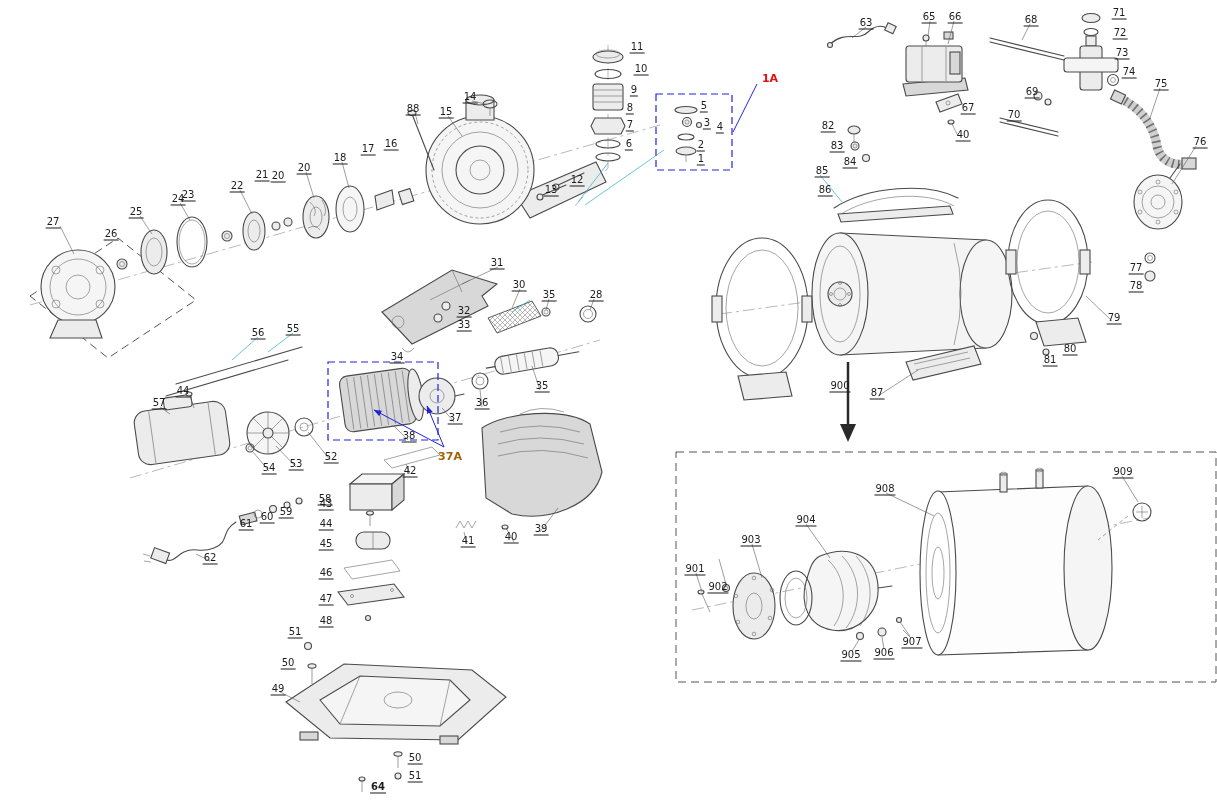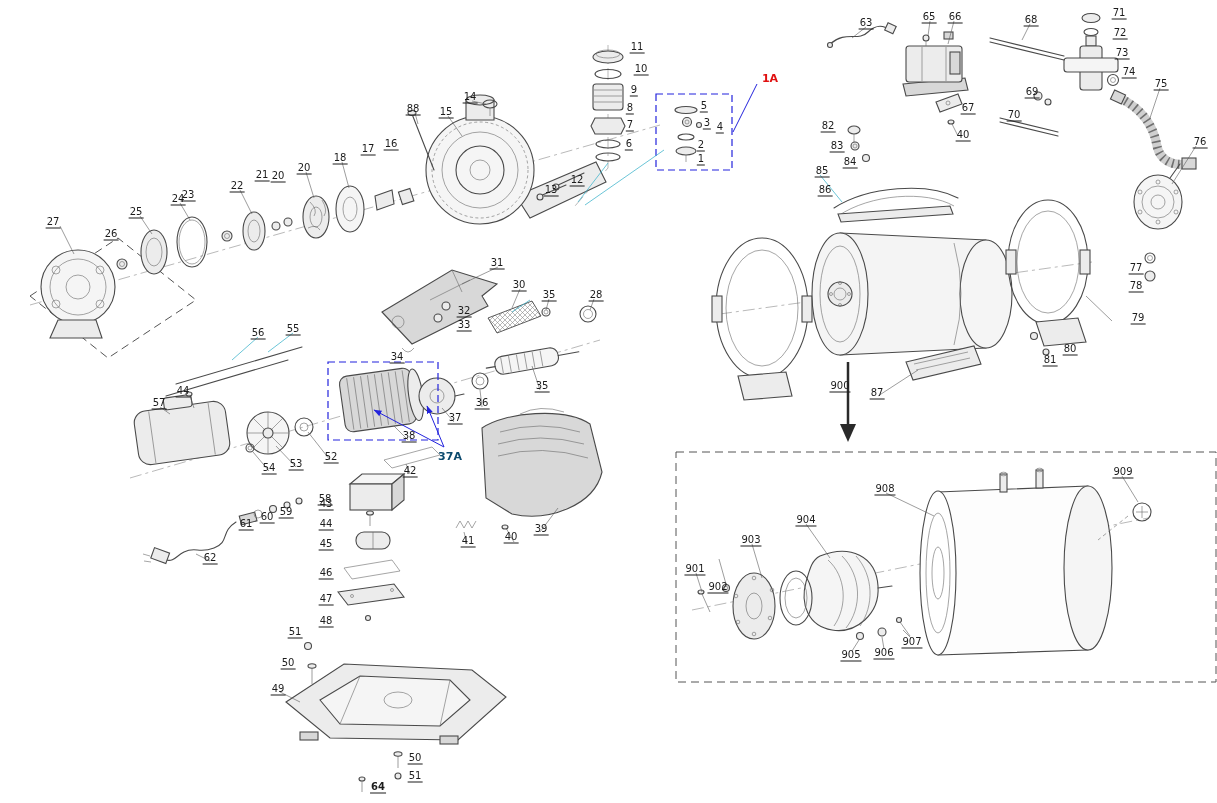--- a/index.html
+++ b/index.html
@@ -586,31 +586,31 @@
       <span class="part" style="left: 968px; top: 108px;">67</span>
       <span class="part" style="left: 963px; top: 135px;">40</span>
       <span class="part" style="left: 1200px; top: 142px;">76</span>
       <span class="part" style="left: 828px; top: 126px;">82</span>
       <span class="part" style="left: 837px; top: 146px;">83</span>
       <span class="part" style="left: 850px; top: 162px;">84</span>
       <span class="part" style="left: 822px; top: 171px;">85</span>
       <span class="part" style="left: 825px; top: 190px;">86</span>
       <span class="part" style="left: 1136px; top: 268px;">77</span>
       <span class="part" style="left: 1136px; top: 286px;">78</span>
-      <span class="part" style="left: 1114px; top: 318px; margin-left: 24px;">79</span>
+      <span class="part" style="left: 1114px; top: 318px;">79</span>
       <span class="part" style="left: 1070px; top: 349px;">80</span>
       <span class="part" style="left: 1050px; top: 360px; text-align: right;">81</span>
       <span class="part" style="left: 840px; top: 386px;">900</span>
       <span class="part" style="left: 877px; top: 393px;">87</span>
       <span class="part" style="left: 1123px; top: 472px;">909</span>
       <span class="part" style="left: 885px; top: 489px;">908</span>
       <span class="part" style="left: 806px; top: 520px;">904</span>
       <span class="part" style="left: 751px; top: 540px;">903</span>
       <span class="part" style="left: 718px; top: 555px; margin-top: 32px;">902</span>
       <span class="part" style="left: 695px; top: 569px;">901</span>
       <span class="part" style="left: 851px; top: 655px;">905</span>
       <span class="part" style="left: 884px; top: 653px;">906</span>
       <span class="part" style="left: 912px; top: 642px;">907</span>
       <span class="part special" style="left: 770px; top: 80px; color: rgb(224, 16, 16);">1A</span>
-      <span class="part special" style="left: 450px; top: 458px; color: #0c4a6e;">37A</span>
+      <span class="part special" style="left: 450px; top: 458px; color: #a16207;">37A</span>
     </div>
 
 </div>
 
 </body></html>

